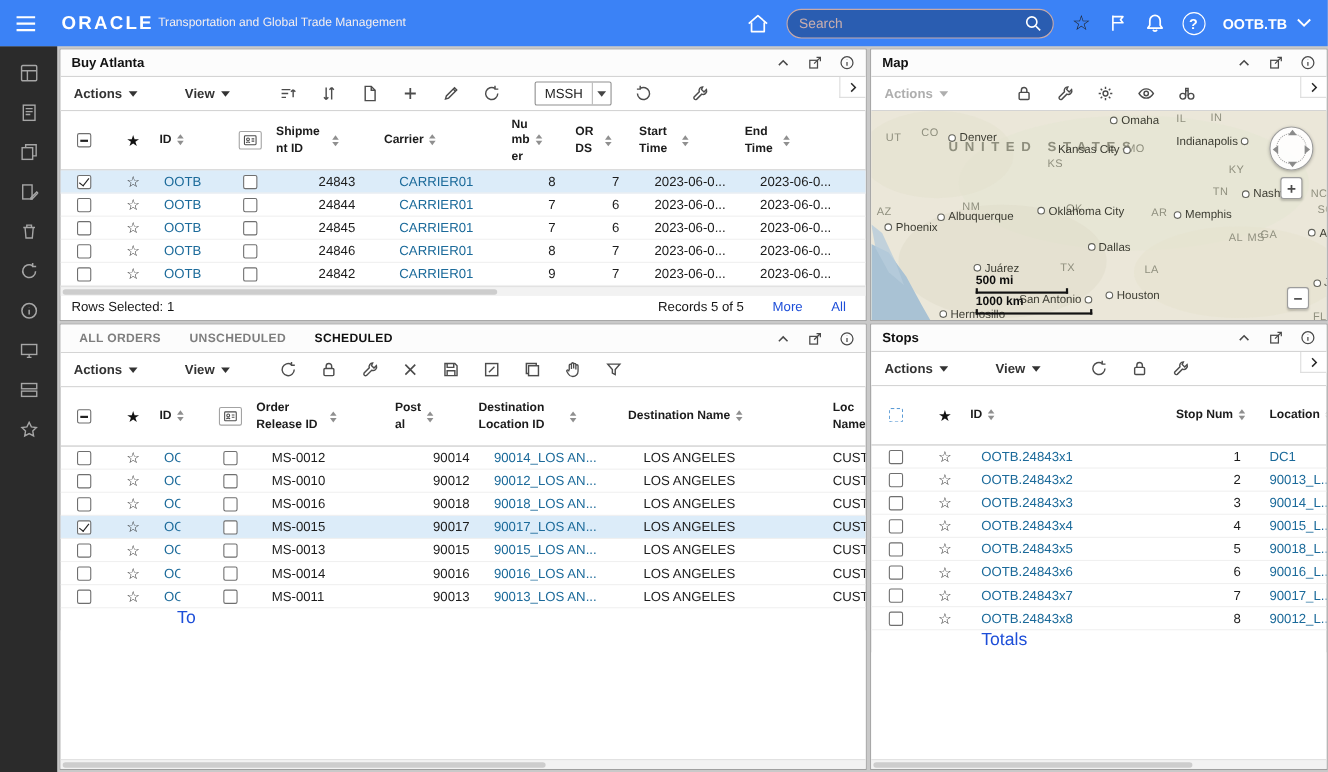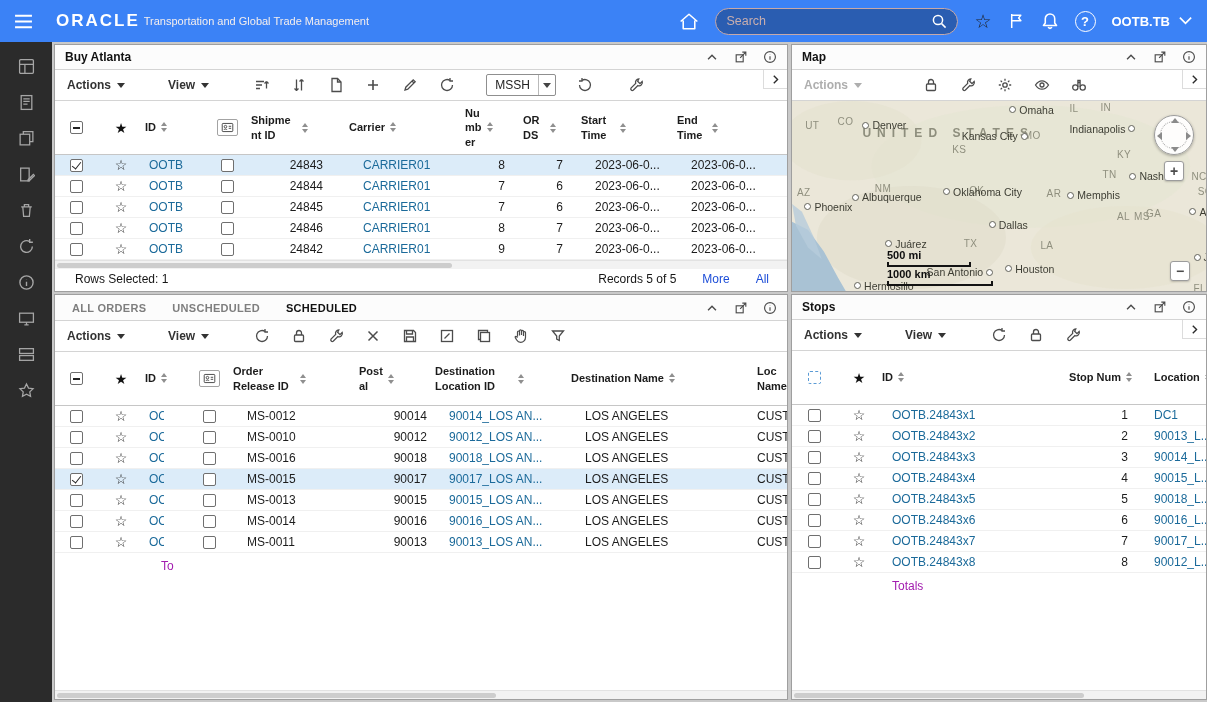--- a/index.html
+++ b/index.html
@@ -74,24 +74,24 @@
 .cell{overflow:hidden;white-space:nowrap;padding-left:4px}
 .lnk{color:#1b6a9a;cursor:pointer}
 .rt{text-align:right;padding-right:18px}
 .shipv{text-align:right;padding-right:26px}
 .dt{padding-left:14px}
 .clip1{max-width:15px;overflow:hidden;display:inline-block;vertical-align:middle}
 .locn{padding-left:56px}
 
 .hsb{height:9px;min-height:9px;background:#f2f2f2;border-top:1px solid #e2e2e2;position:relative}
 .hsb .th{position:absolute;left:2px;top:1.5px;height:5.5px;background:#cdcdcd;border-radius:3px;cursor:pointer}
-.buyfoot{height:20px;min-height:20px;display:flex;align-items:center;font-size:12px;color:#161616;padding:0 18px 0 20px;gap:26px}
+.buyfoot{height:20px;min-height:20px;display:flex;align-items:center;font-size:12px;color:#161616;padding:0 18px 0 10px;gap:26px}
 .buyfoot .sp{margin-left:auto}
 .dim{color:#1d4ed8;cursor:pointer}
-.tfoot{height:20px;min-height:20px;display:flex;align-items:flex-end;font-size:12px;color:#a21caf;padding-left:106px}
+.tfoot{height:20px;min-height:20px;display:flex;align-items:flex-start;font-size:16px;color:#1d4ed8;padding-left:106px}
 .fill{flex:1;background:#fff}
 
 .mapc{flex:1;position:relative;overflow:hidden;cursor:grab;background:#ebe7d9}
 .mapbg{position:absolute;inset:0;width:100%;height:100%}
 .map-state{position:absolute;font-size:10px;color:#8f8f7e;letter-spacing:.4px;white-space:nowrap;z-index:2}
 .map-city{position:absolute;font-size:10.5px;color:#3d3d33;white-space:nowrap;display:flex;align-items:center;gap:3px;z-index:2}
 .map-city::before{content:"";width:5px;height:5px;border:1px solid #62625a;background:#fff;border-radius:50%;flex:none}
 .map-city.dot-right::before{display:none}
 .map-city.dot-right::after{content:"";width:5px;height:5px;border:1px solid #62625a;background:#fff;border-radius:50%;flex:none}
 .region{position:absolute;left:17%;top:13%;font-size:12px;font-weight:bold;letter-spacing:6px;color:#8e8e7d;z-index:1}

